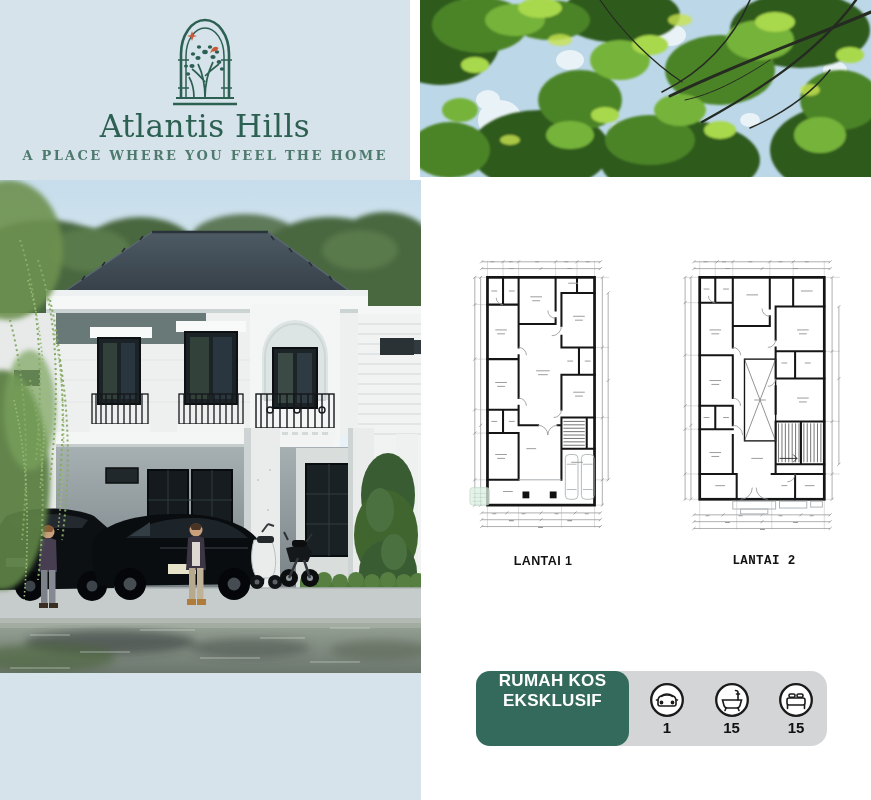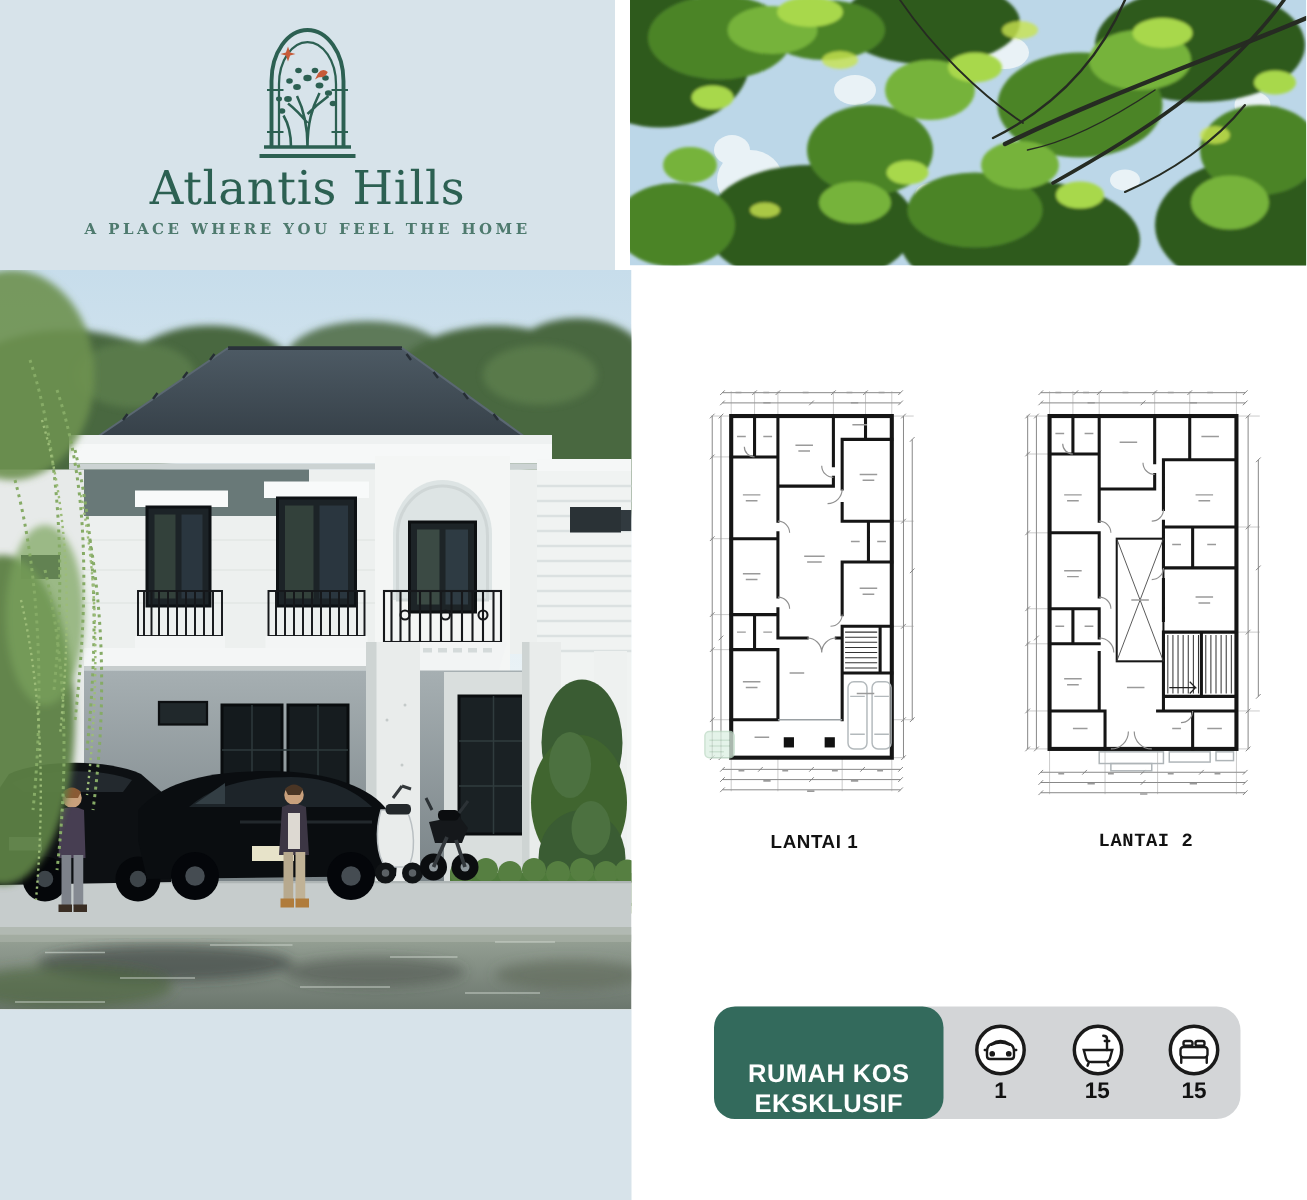--- a/index.html
+++ b/index.html
@@ -5,36 +5,36 @@
   html,body{margin:0;padding:0;background:#fff;}
   #page{position:relative;width:871px;height:800px;background:#ffffff;overflow:hidden;
         font-family:"Liberation Sans",sans-serif;}
   .abs{position:absolute;}
   
   #brand-panel{left:0;top:0;width:410px;height:180px;background:#d7e3ea;}
   #brand-logo{left:172px;top:14px;width:66px;height:92px;}
   #brand-title{left:0;top:108px;width:410px;text-align:center;
       font-family:"DejaVu Serif",serif;font-size:31px;color:#2c6052;letter-spacing:.5px;}
   #brand-tagline{left:0;top:148px;width:410px;text-align:center;
-      font-family:"DejaVu Serif",serif;font-size:10px;color:#4e7a6e;letter-spacing:2.3px;font-weight:bold;}
+      font-family:"DejaVu Serif",serif;font-size:13px;color:#4e7a6e;letter-spacing:2.3px;font-weight:bold;}
   
   #canopy-photo{left:420px;top:0;width:451px;height:177px;}
   #house-photo{left:0;top:180px;width:421px;height:493px;}
   #bottom-left-bg{left:0;top:673px;width:421px;height:127px;background:#d7e3ea;}
   
   .plan{background:#fff;}
   #plan1{left:468px;top:254px;width:146px;height:292px;}
   #plan2{left:678px;top:254px;width:168px;height:292px;}
   .plan-label{font-weight:bold;font-size:12.5px;color:#121212;letter-spacing:.4px;text-align:center;}
   #plan1-label{left:470px;top:554px;width:146px;text-align:center;}
   #plan2-label{left:680px;top:554px;width:168px;font-family:Liberation Mono, monospace;}
   
   #info-badge{left:476px;top:671px;width:351px;height:75px;background:#d3d5d7;border-radius:16px;}
   #badge-title{position:absolute;left:0;top:0;width:153px;height:75px;background:#336a5c;border-radius:14px;
-      display:flex;flex-direction:column;align-items:center;justify-content:flex-end;
+      display:flex;flex-direction:column;align-items:center;justify-content:flex-start;
       color:#fff;font-weight:bold;font-size:17px;letter-spacing:.3px;line-height:1.18;}
   #badge-features{position:absolute;left:160px;top:0;width:191px;height:75px;
       display:flex;align-items:center;justify-content:space-between;padding:0 8px;box-sizing:border-box;}
   .feature{display:flex;flex-direction:column;align-items:center;width:46px;}
   .feature .num{font-weight:bold;font-size:15px;color:#111;margin-top:1px;}
   
   #watermark{left:336px;top:382px;width:280px;font-weight:bold;font-size:34px;letter-spacing:2px;
       color:rgba(186,196,201,0.55);}
 </style>
 </head>

